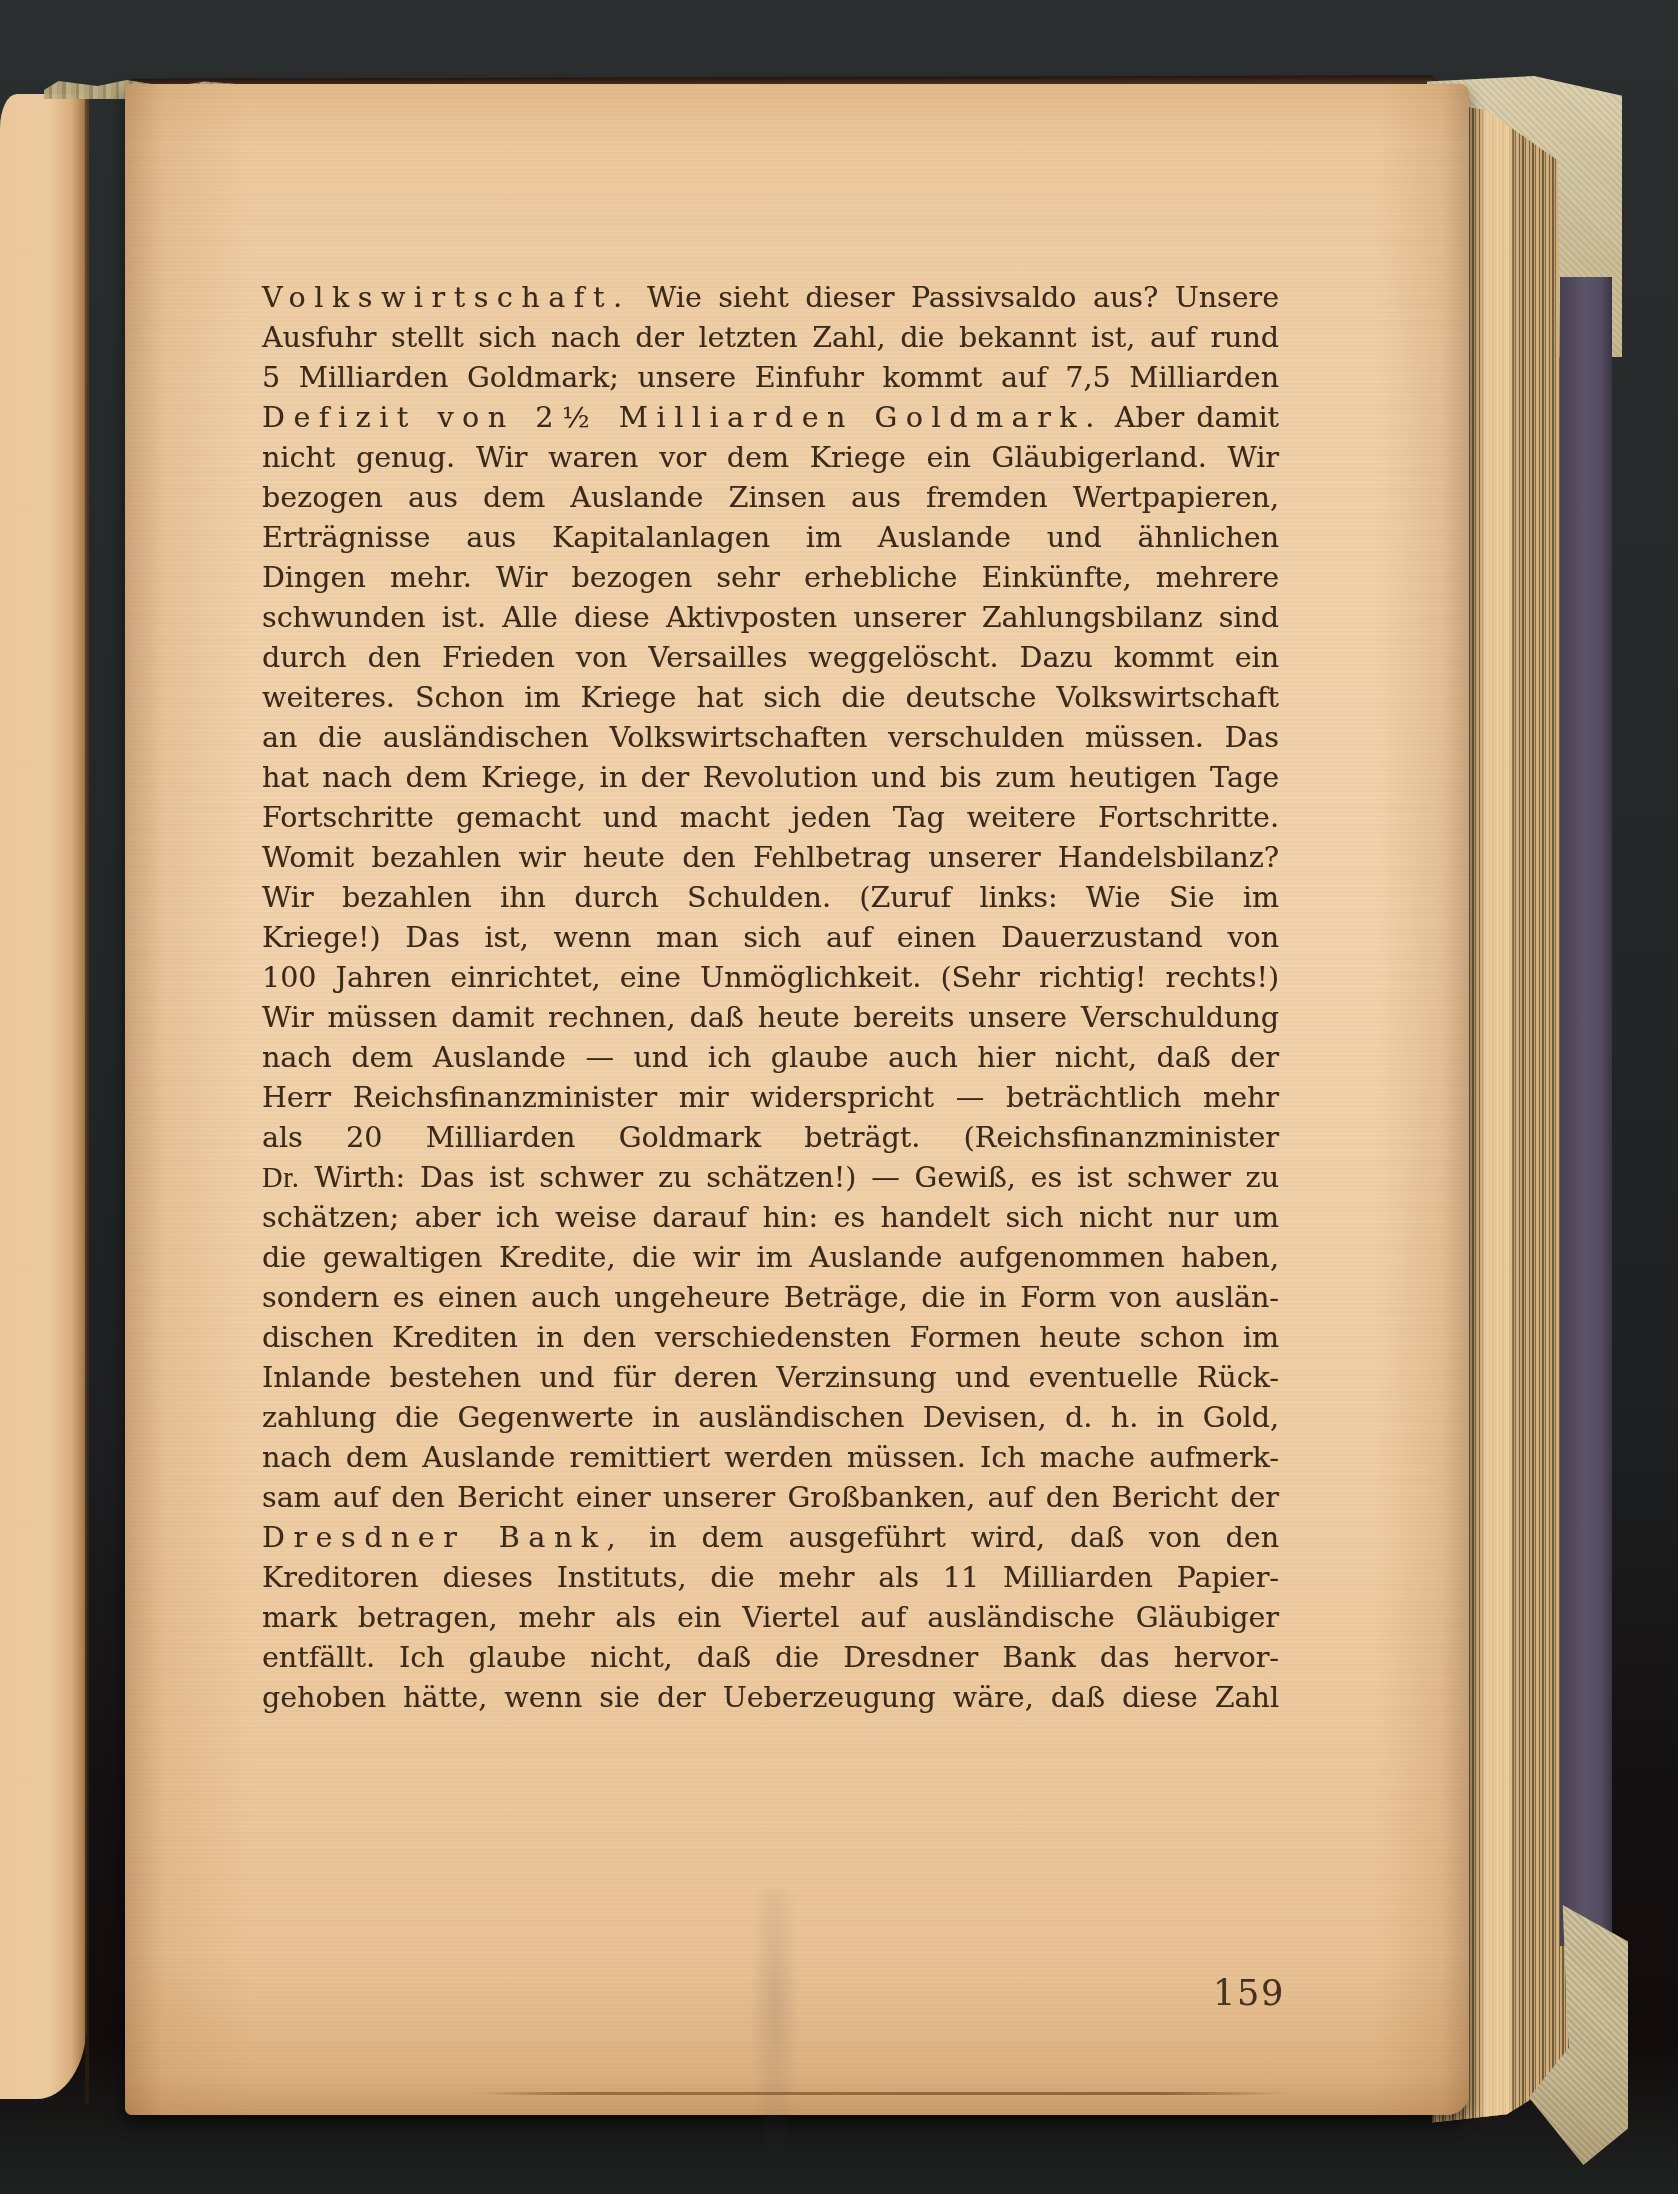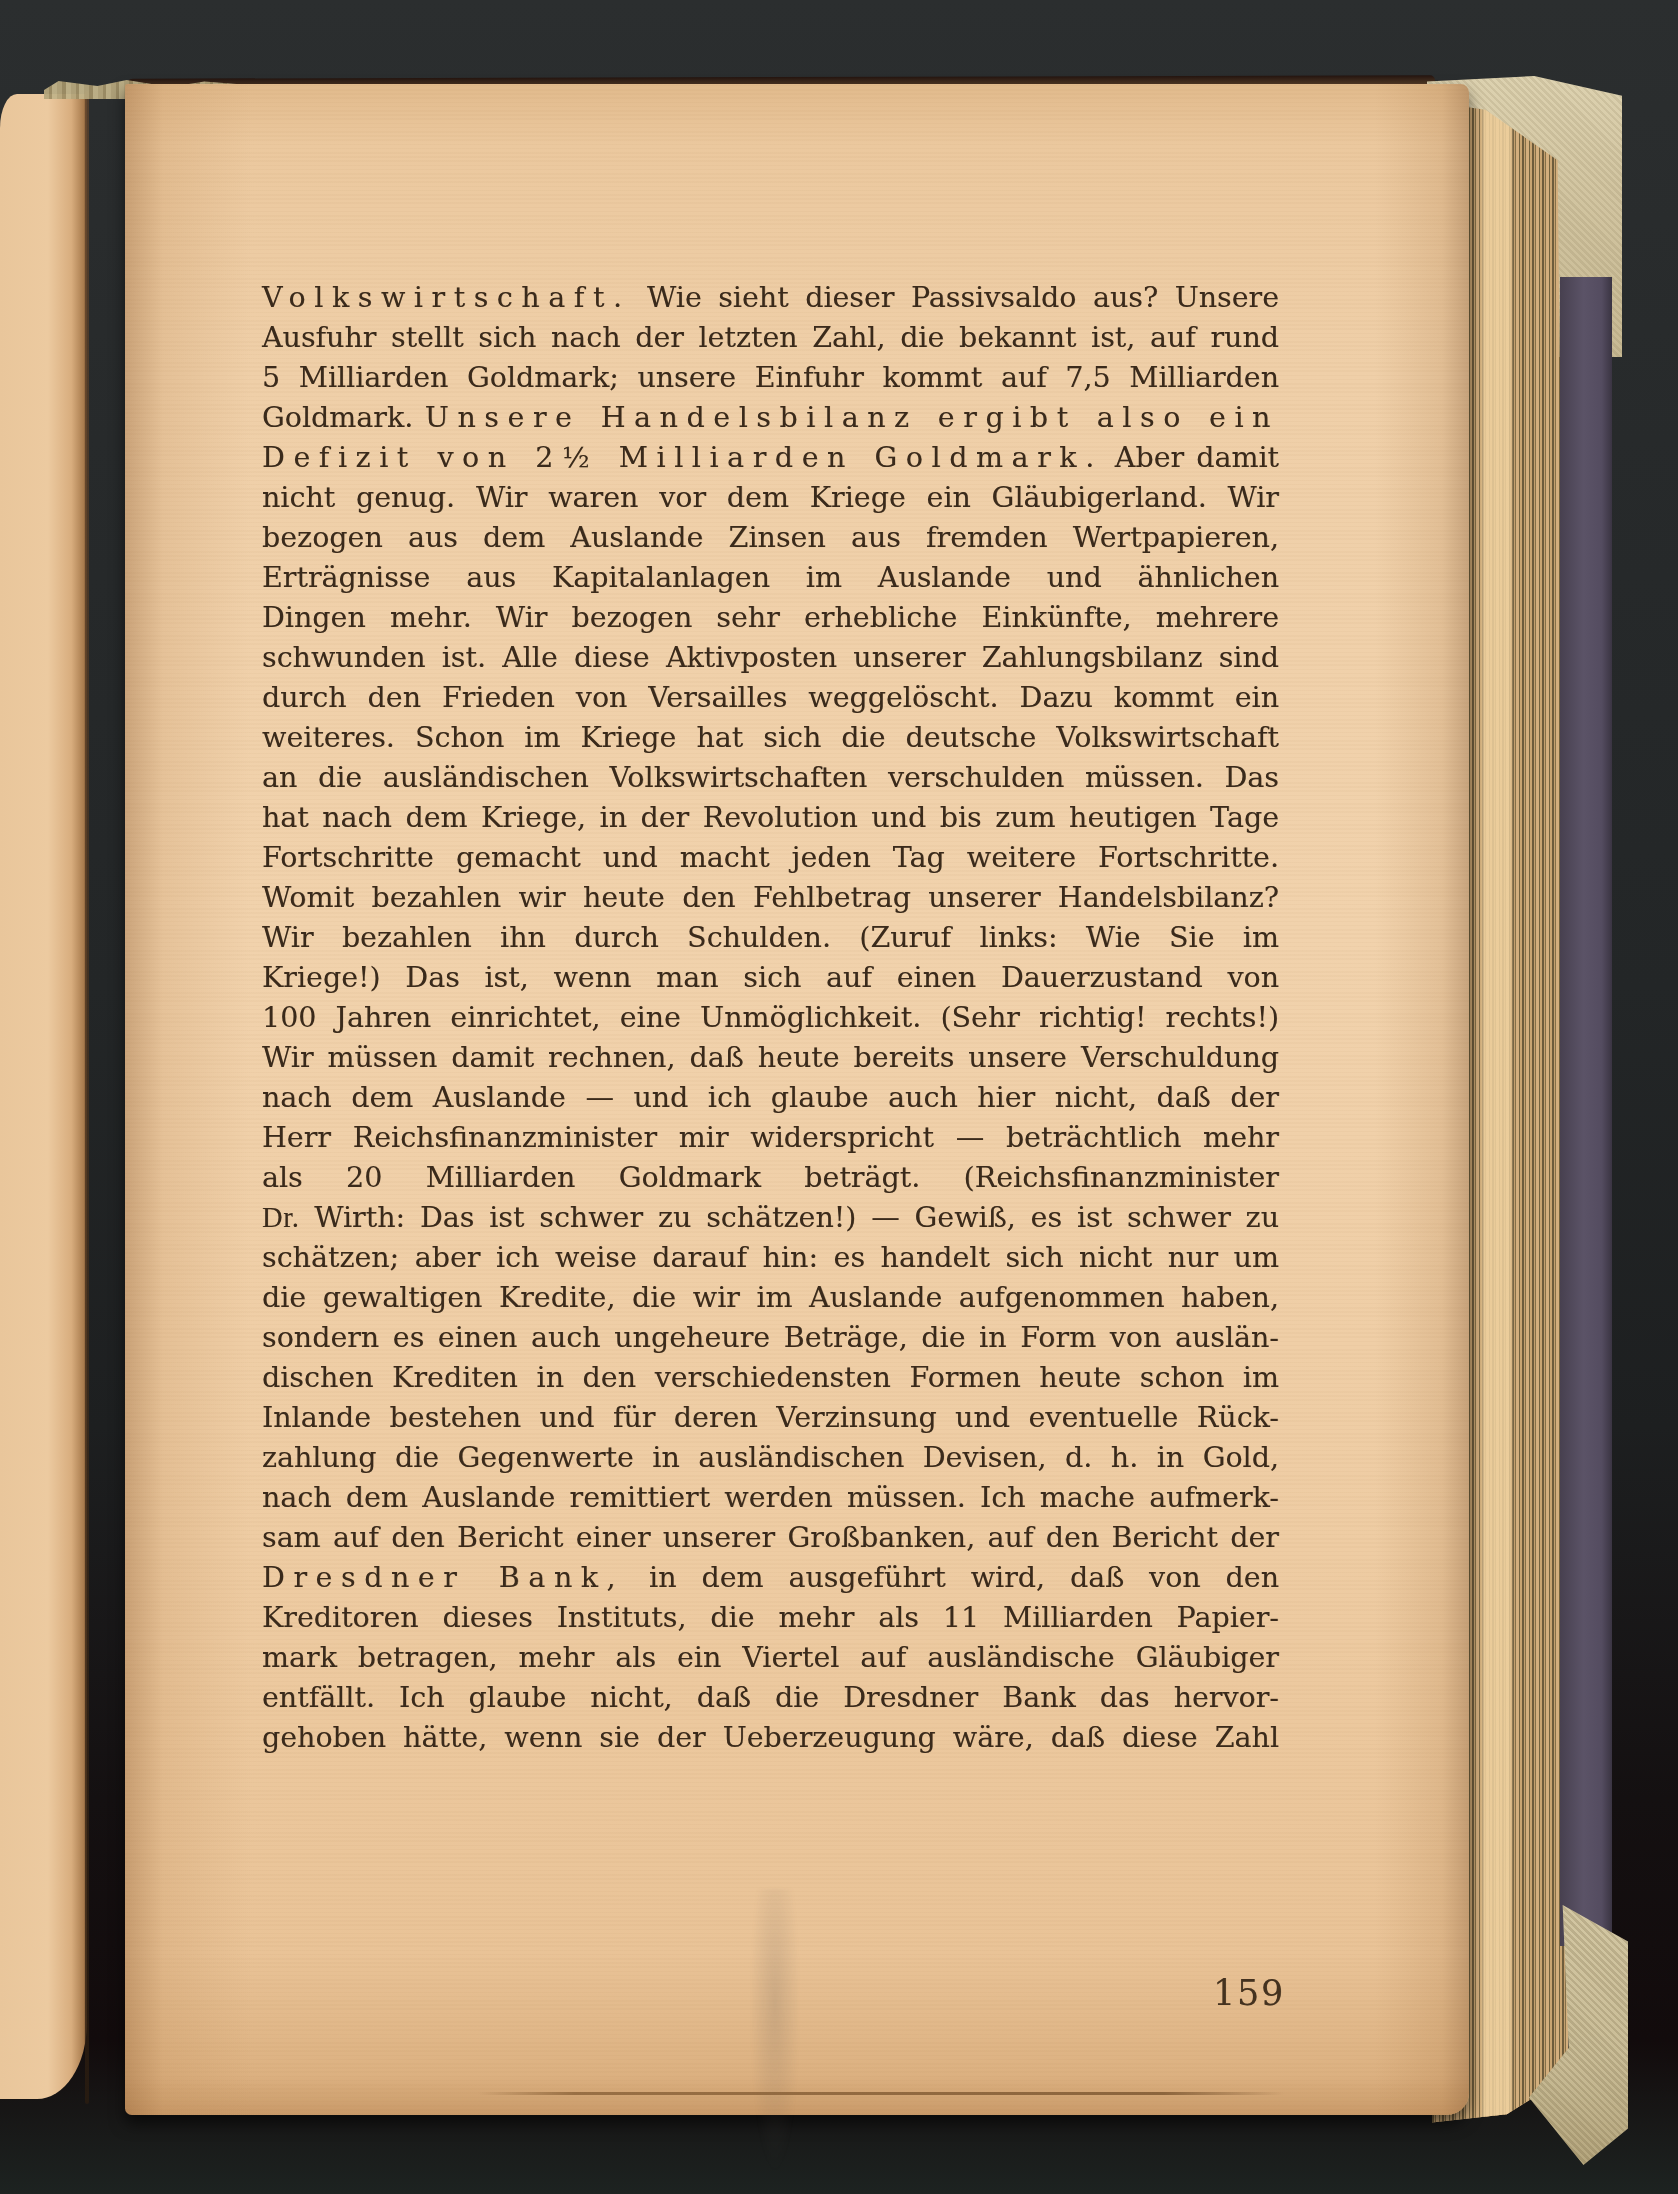--- a/index.html
+++ b/index.html
@@ -151,21 +151,20 @@
   <div class="cover-cloth-corner-bottom"></div>
 
   <div class="book-page">
     <div class="page-smudge"></div>
     <div class="page-bottom-underlay-line"></div>
 
     <div class="text-block">
         <div class="line"><span class="sperr">Volkswirtschaft.</span><span> Wie sieht dieser Passivsaldo aus? Unsere</span></div>
         <div class="line"><span>Ausfuhr stellt sich nach der letzten Zahl, die bekannt ist, auf rund</span></div>
         <div class="line"><span>5 Milliarden Goldmark; unsere Einfuhr kommt auf 7,5 Milliarden</span></div>
-        <div class="line"><span>Goldmark. </span><span class="sperr">Unsere Handelsbilanz ergibt also ein</span></div>
         <div class="line"><span class="sperr">Defizit von 2½ Milliarden Goldmark.</span><span> Aber damit</span></div>
         <div class="line"><span>nicht genug. Wir waren vor dem Kriege ein Gläubigerland. Wir</span></div>
         <div class="line"><span>bezogen aus dem Auslande Zinsen aus fremden Wertpapieren,</span></div>
         <div class="line"><span>Erträgnisse aus Kapitalanlagen im Auslande und ähnlichen</span></div>
         <div class="line"><span>Dingen mehr. Wir bezogen sehr erhebliche Einkünfte, mehrere</span></div>
         <div class="line"><span>schwunden ist. Alle diese Aktivposten unserer Zahlungsbilanz sind</span></div>
         <div class="line"><span>durch den Frieden von Versailles weggelöscht. Dazu kommt ein</span></div>
         <div class="line"><span>weiteres. Schon im Kriege hat sich die deutsche Volkswirtschaft</span></div>
         <div class="line"><span>an die ausländischen Volkswirtschaften verschulden müssen. Das</span></div>
         <div class="line"><span>hat nach dem Kriege, in der Revolution und bis zum heutigen Tage</span></div>

